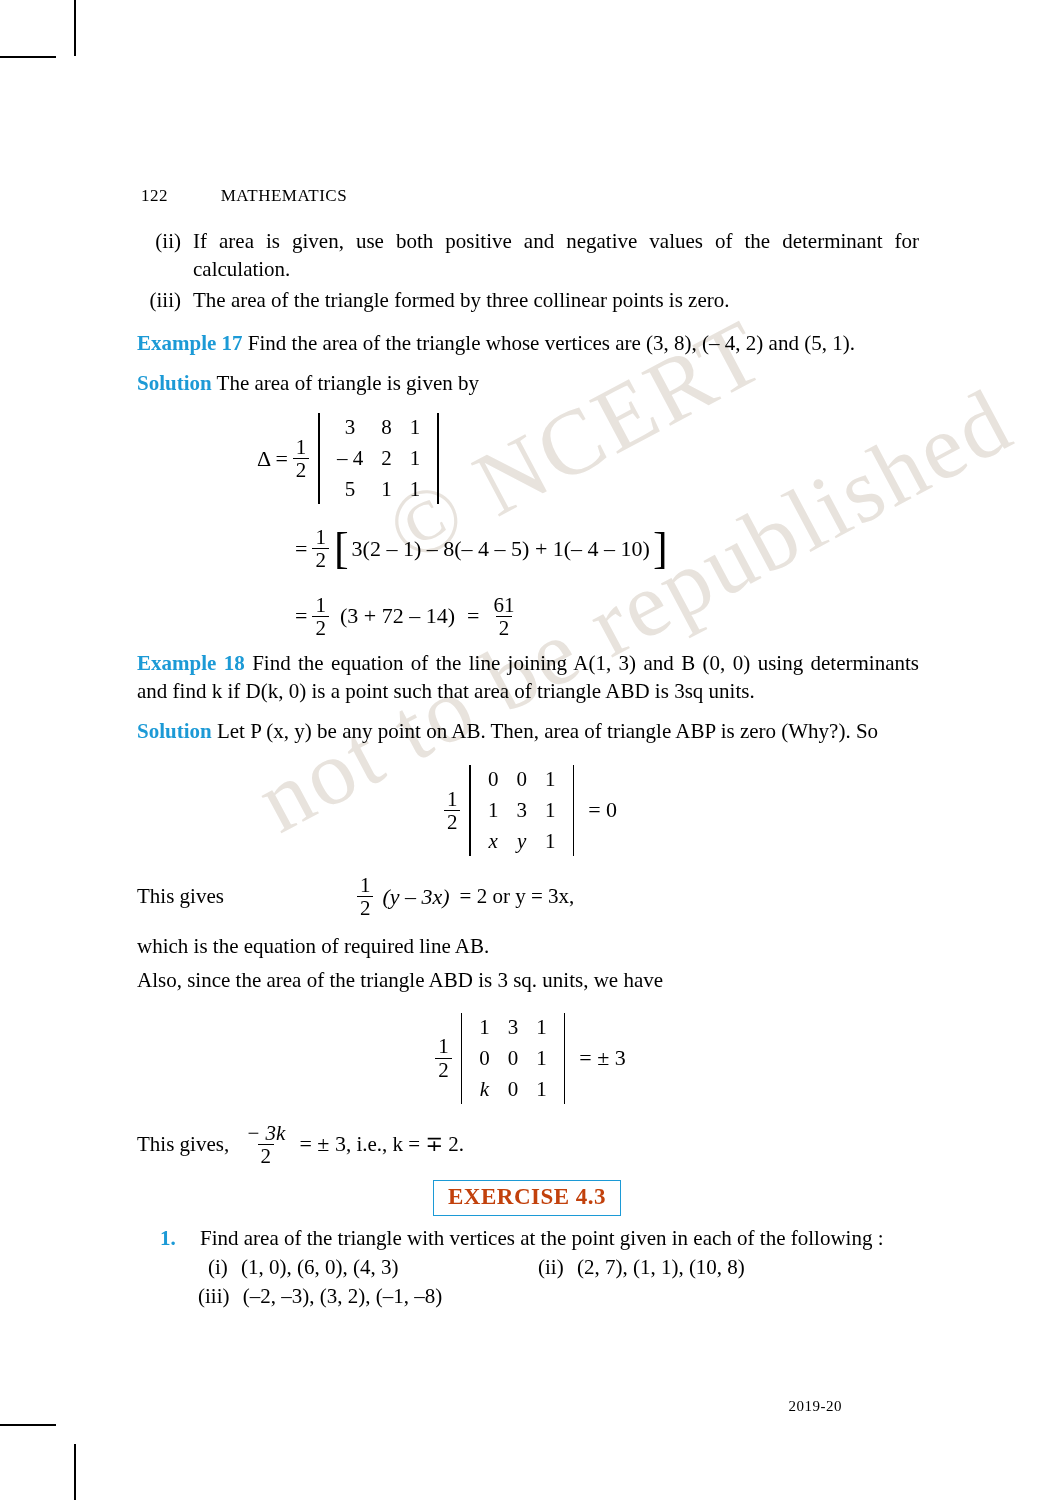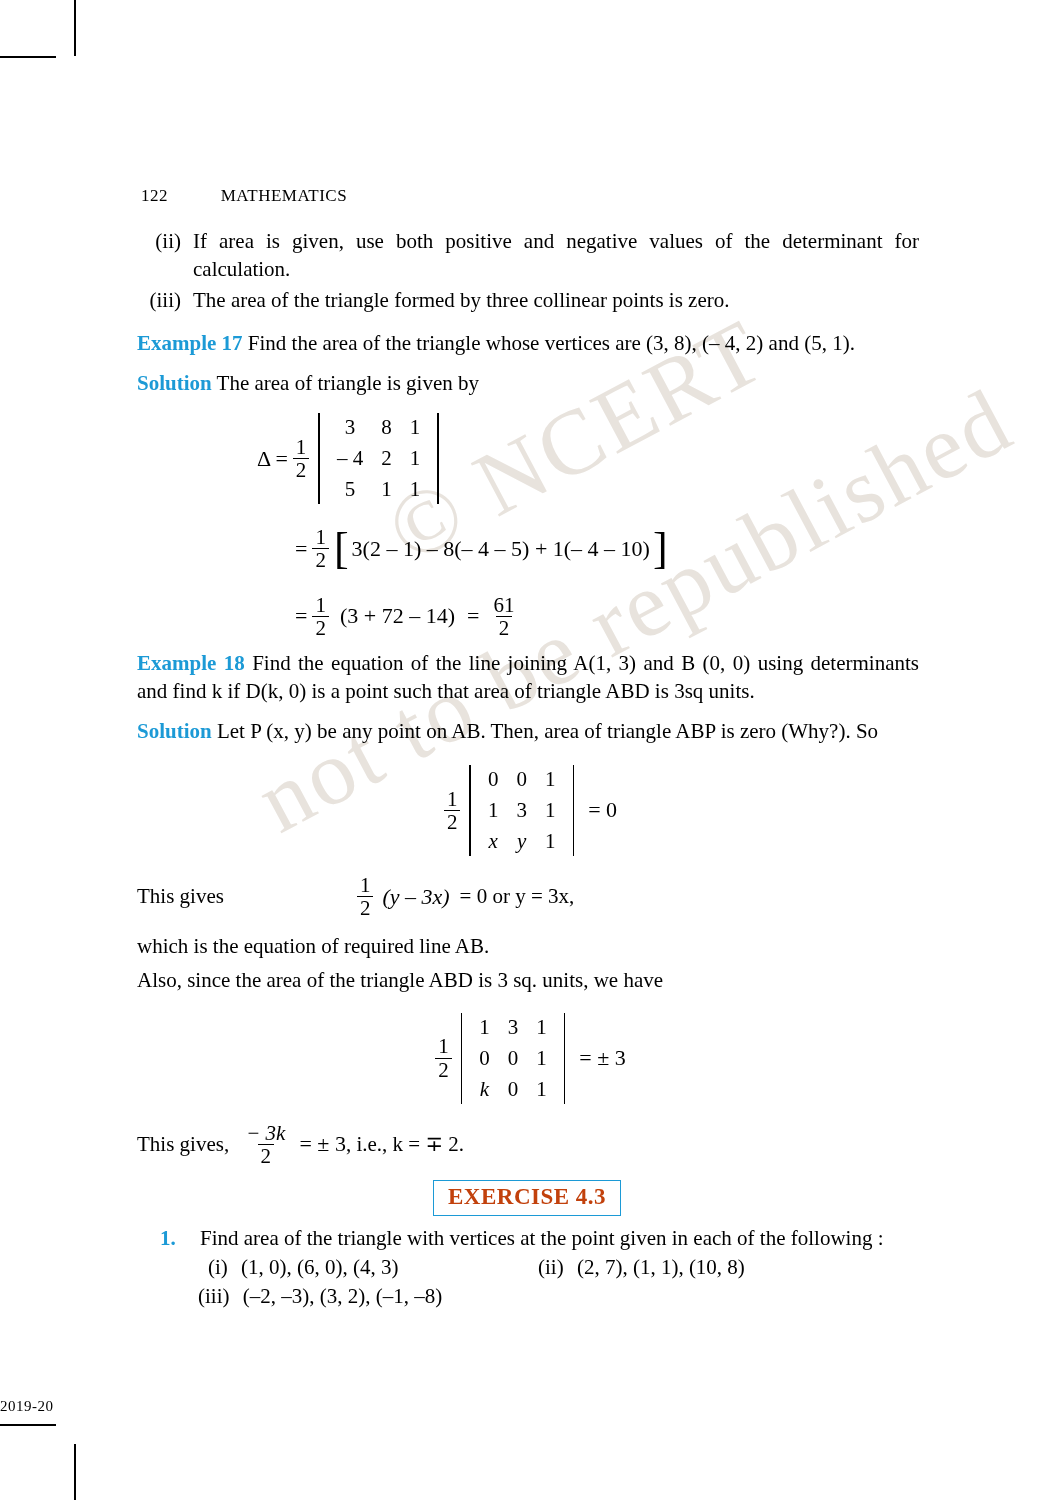--- a/index.html
+++ b/index.html
@@ -138,21 +138,21 @@
   .q1row .num { width:40px; flex:0 0 40px; }
   .subrow { display:flex; margin-top:4px; }
   .sub-a { margin-left:48px; width:330px; }
   .sub-b { }
   .sub-c { margin-left:38px; }
 
   .footer {
     position:absolute;
     left:0; top:1398px;
     width:842px;
-    text-align:left;
+    text-align:right;
     font-size:15px;
     letter-spacing:0.5px;
   }
 </style>
 </head>
 <body>
 
 <div class="crop crop-v-tl"></div>
 <div class="crop crop-h-tl"></div>
 <div class="crop crop-v-bl"></div>
@@ -274,21 +274,21 @@
     </div>
 
     <div class="math" style="margin-top:18px;">
       <span style="font-size:21px;">This gives</span>
       <span style="display:inline-flex; align-items:center; margin-left:128px;">
         <span class="frac">
           <span class="num">1</span>
           <span class="den">2</span>
         </span>
         <span class="italic" style="padding:0 4px;">(y – 3x)</span>
-        <span style="font-size:21px; padding-left:6px;">= 0 or y = 3x,</span>
+        <span style="font-size:21px; padding-left:6px;">= 2 or y = 3x,</span>
       </span>
     </div>
 
     <div class="para" style="margin-top:14px;">which is the equation of required line AB.</div>
     <div class="para">Also, since the area of the triangle ABD is 3 sq. units, we have</div>
 
     <div class="math mathrow center-math" style="margin-top:18px;">
       <span class="frac">
         <span class="num">1</span>
         <span class="den">2</span>

